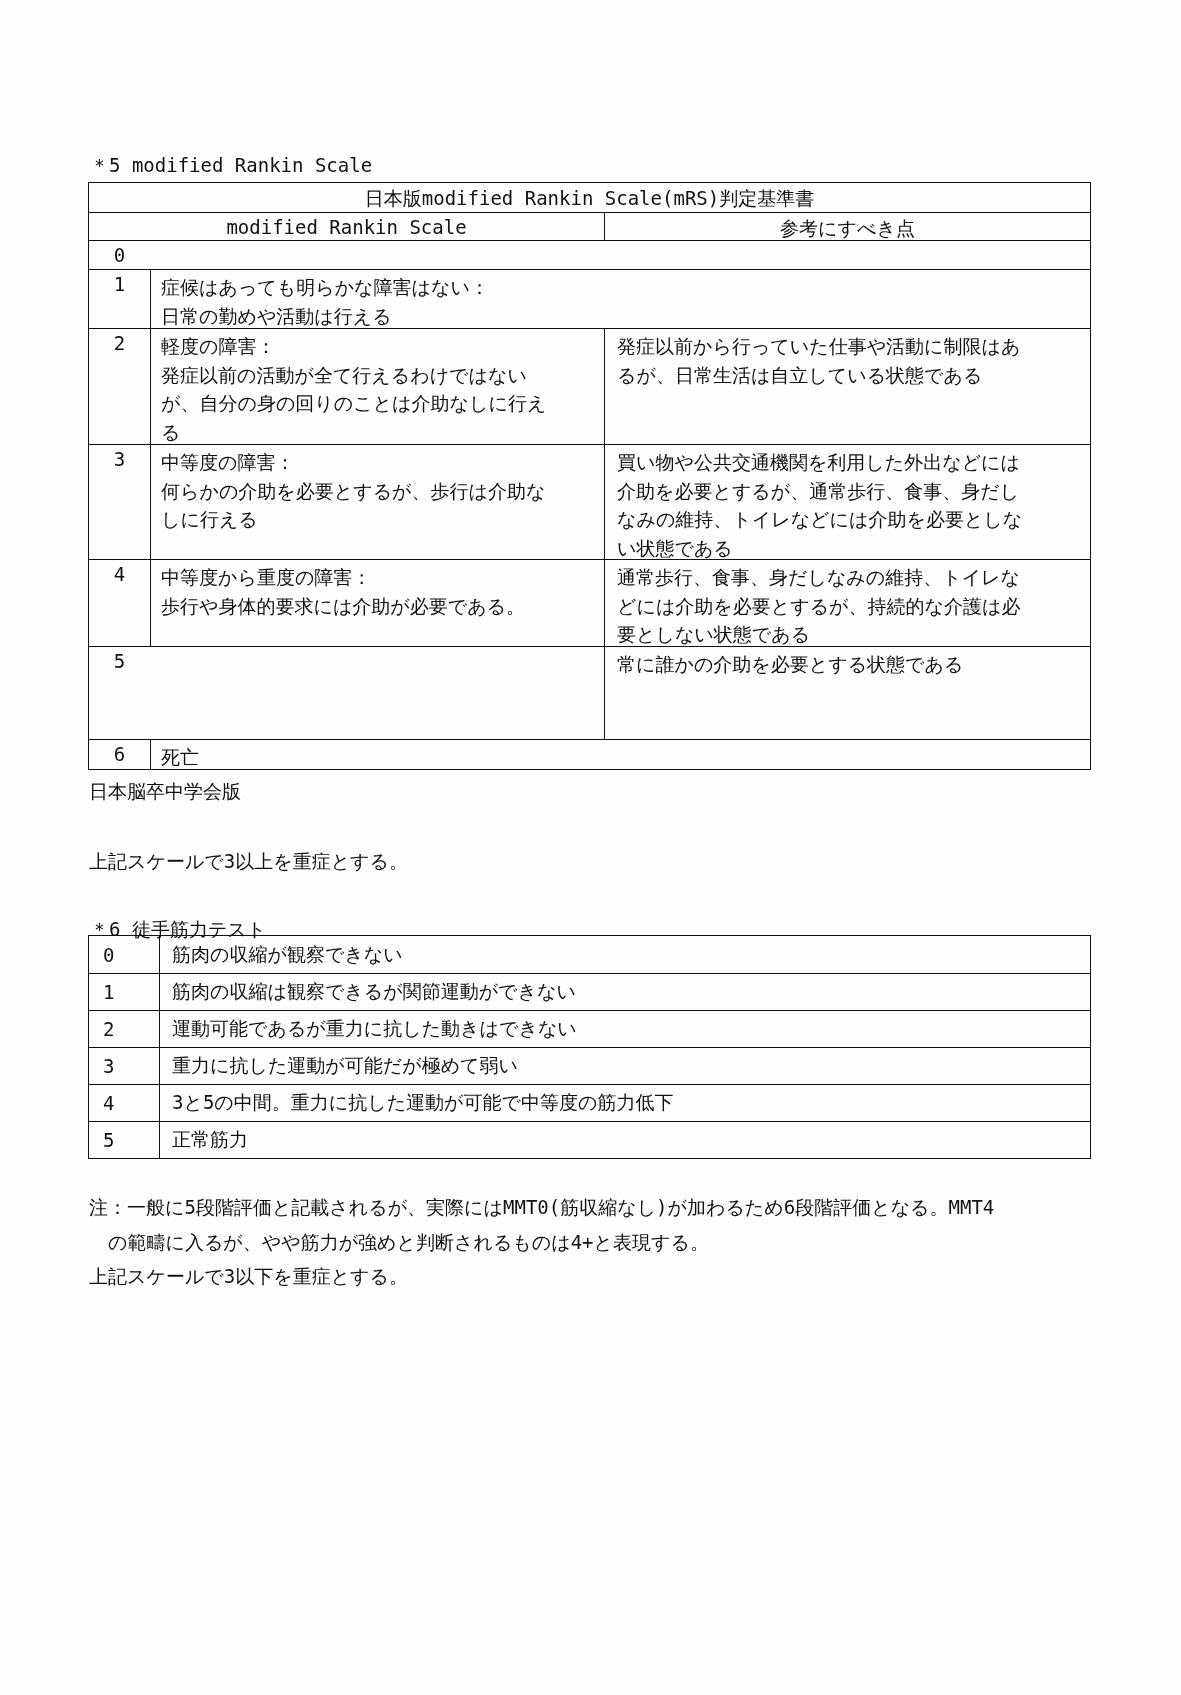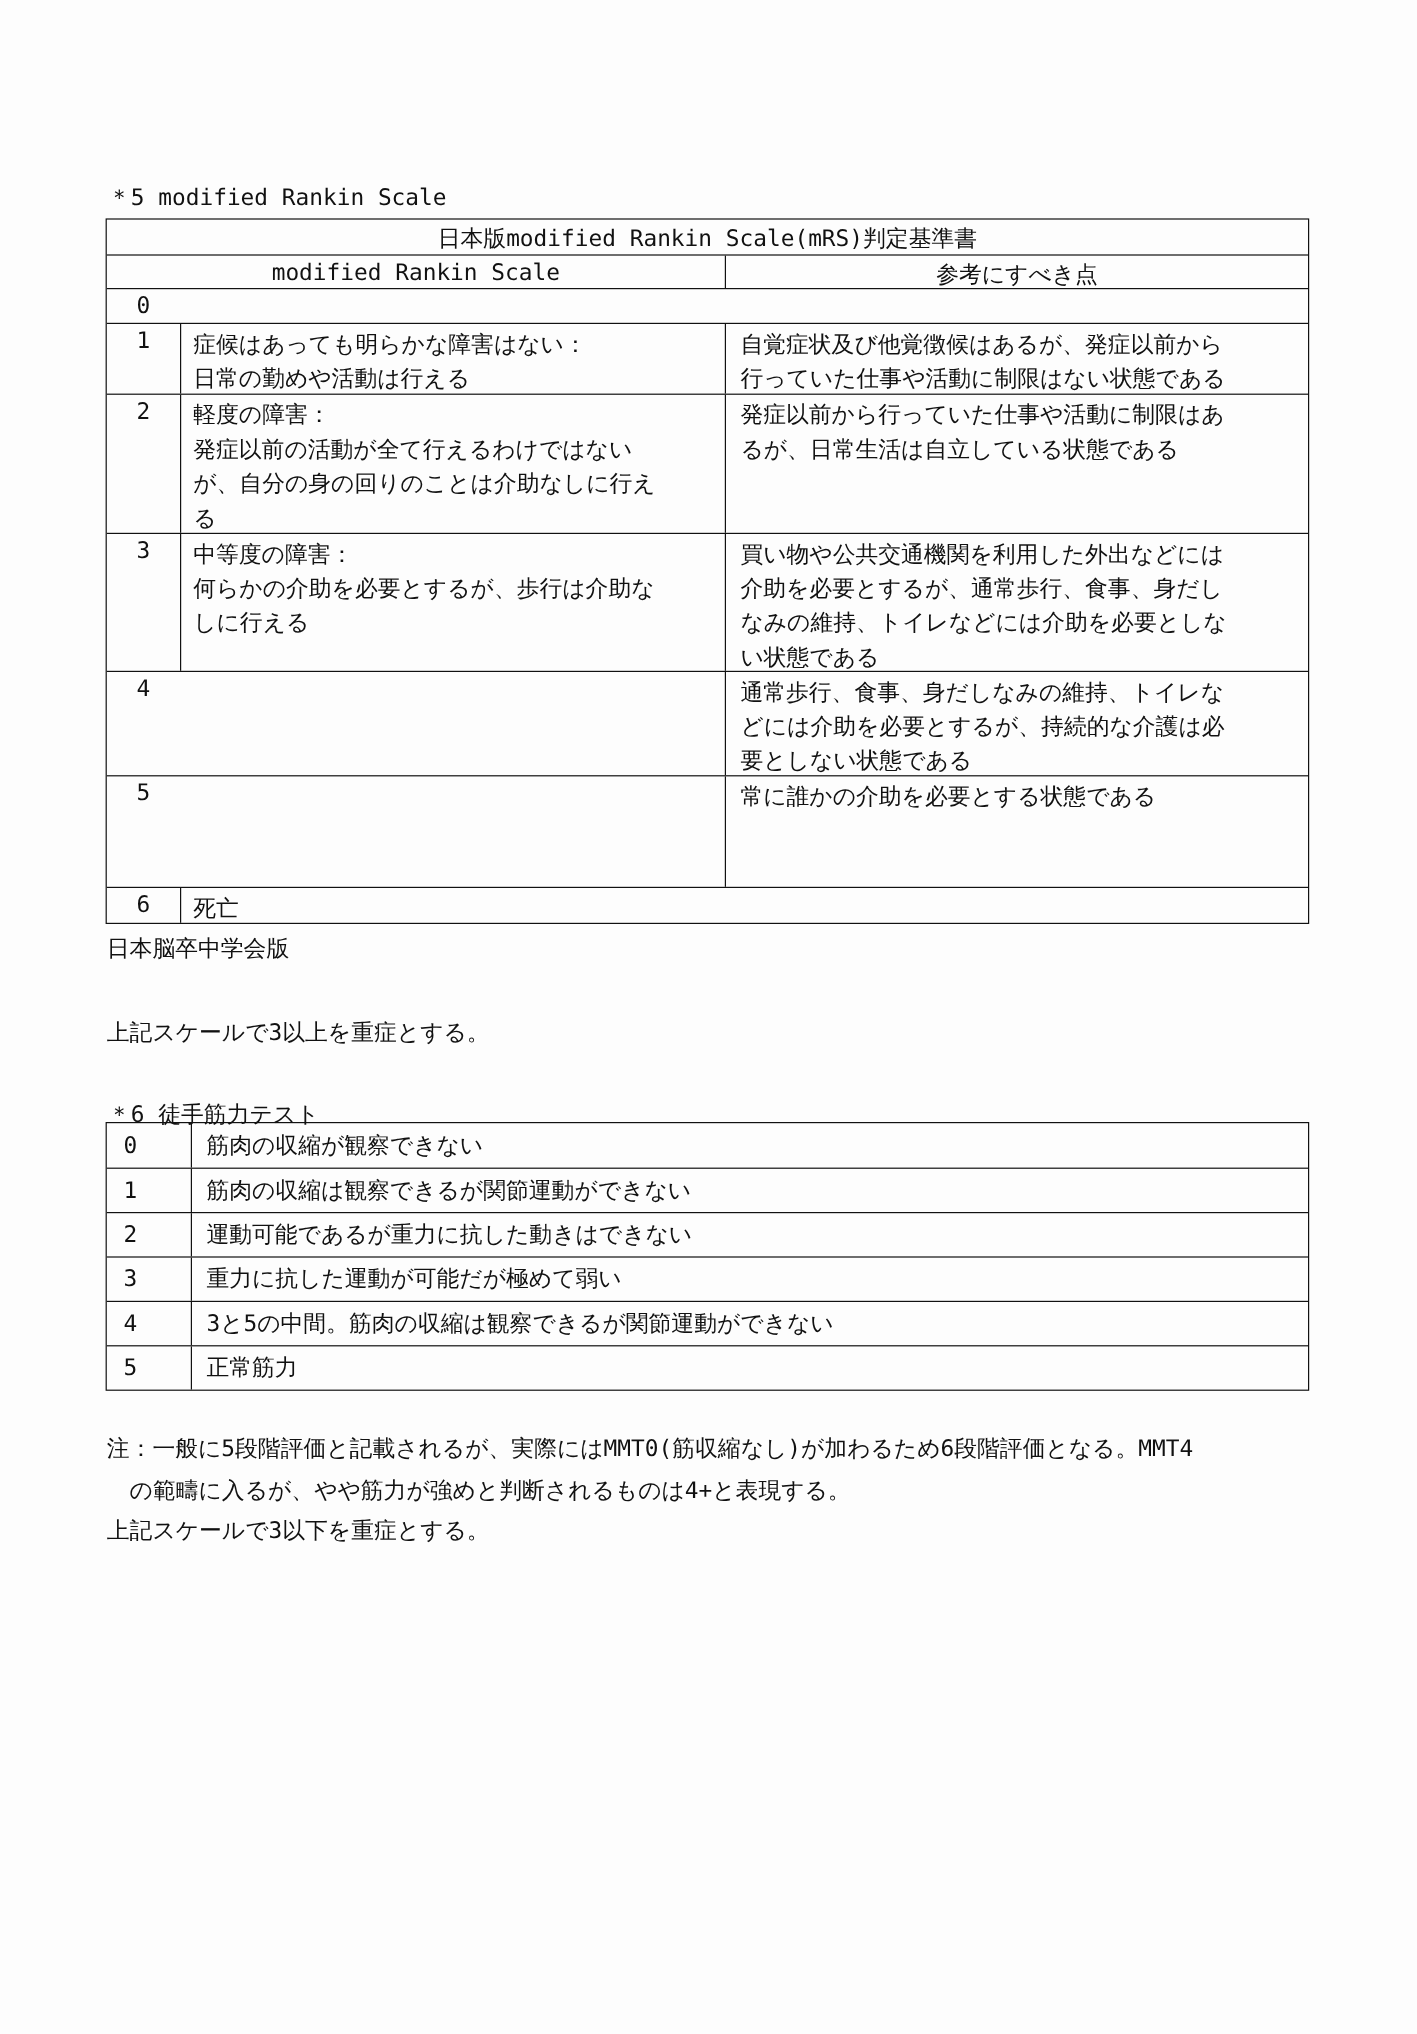--- a/index.html
+++ b/index.html
@@ -32,22 +32,20 @@
     <div class="cell hdr" style="left:0;width:515px;">modified Rankin Scale</div>
     <div class="cell hdr" style="left:515px;right:0;border-left:1.5px solid #111;">参考にすべき点</div>
   </div>
   <div class="row" style="top:57px;height:29px;">
     <div class="cell num">0</div>
   </div>
   <div class="row" style="top:86px;height:59px;">
     <div class="cell num">1</div>
     <div class="cell txt">症候はあっても明らかな障害はない：
 日常の勤めや活動は行える</div>
-    <div class="cell ref">自覚症状及び他覚徴候はあるが、発症以前から
-行っていた仕事や活動に制限はない状態である</div>
   </div>
   <div class="row" style="top:145px;height:116px;">
     <div class="cell num">2</div>
     <div class="cell txt">軽度の障害：
 発症以前の活動が全て行えるわけではない
 が、自分の身の回りのことは介助なしに行え
 る</div>
     <div class="cell ref">発症以前から行っていた仕事や活動に制限はあ
 るが、日常生活は自立している状態である</div>
   </div>
@@ -56,20 +54,22 @@
     <div class="cell txt">中等度の障害：
 何らかの介助を必要とするが、歩行は介助な
 しに行える</div>
     <div class="cell ref">買い物や公共交通機関を利用した外出などには
 介助を必要とするが、通常歩行、食事、身だし
 なみの維持、トイレなどには介助を必要としな
 い状態である</div>
   </div>
   <div class="row" style="top:376px;height:87px;">
     <div class="cell num">4</div>
+    <div class="cell txt">中等度から重度の障害：
+歩行や身体的要求には介助が必要である。</div>
     <div class="cell ref">通常歩行、食事、身だしなみの維持、トイレな
 どには介助を必要とするが、持続的な介護は必
 要としない状態である</div>
   </div>
   <div class="row" style="top:463px;height:93px;">
     <div class="cell num">5</div>
     <div class="cell ref">常に誰かの介助を必要とする状態である</div>
   </div>
   <div class="row" style="top:556px;height:30px;">
     <div class="cell num">6</div>
@@ -94,21 +94,21 @@
   <div class="r2">
     <div class="n">2</div>
     <div class="d">運動可能であるが重力に抗した動きはできない</div>
   </div>
   <div class="r2">
     <div class="n">3</div>
     <div class="d">重力に抗した運動が可能だが極めて弱い</div>
   </div>
   <div class="r2">
     <div class="n">4</div>
-    <div class="d">3と5の中間。筋肉の収縮は観察できるが関節運動ができない</div>
+    <div class="d">3と5の中間。重力に抗した運動が可能で中等度の筋力低下</div>
   </div>
   <div class="r2">
     <div class="n">5</div>
     <div class="d">正常筋力</div>
   </div>
 </div>
 
 <div class="line" style="left:89px;top:1196px;">注：一般に5段階評価と記載されるが、実際にはMMT0(筋収縮なし)が加わるため6段階評価となる。MMT4</div>
 <div class="line" style="left:89px;top:1231px;">　の範疇に入るが、やや筋力が強めと判断されるものは4+と表現する。</div>
 <div class="line" style="left:89px;top:1265px;">上記スケールで3以下を重症とする。</div>

